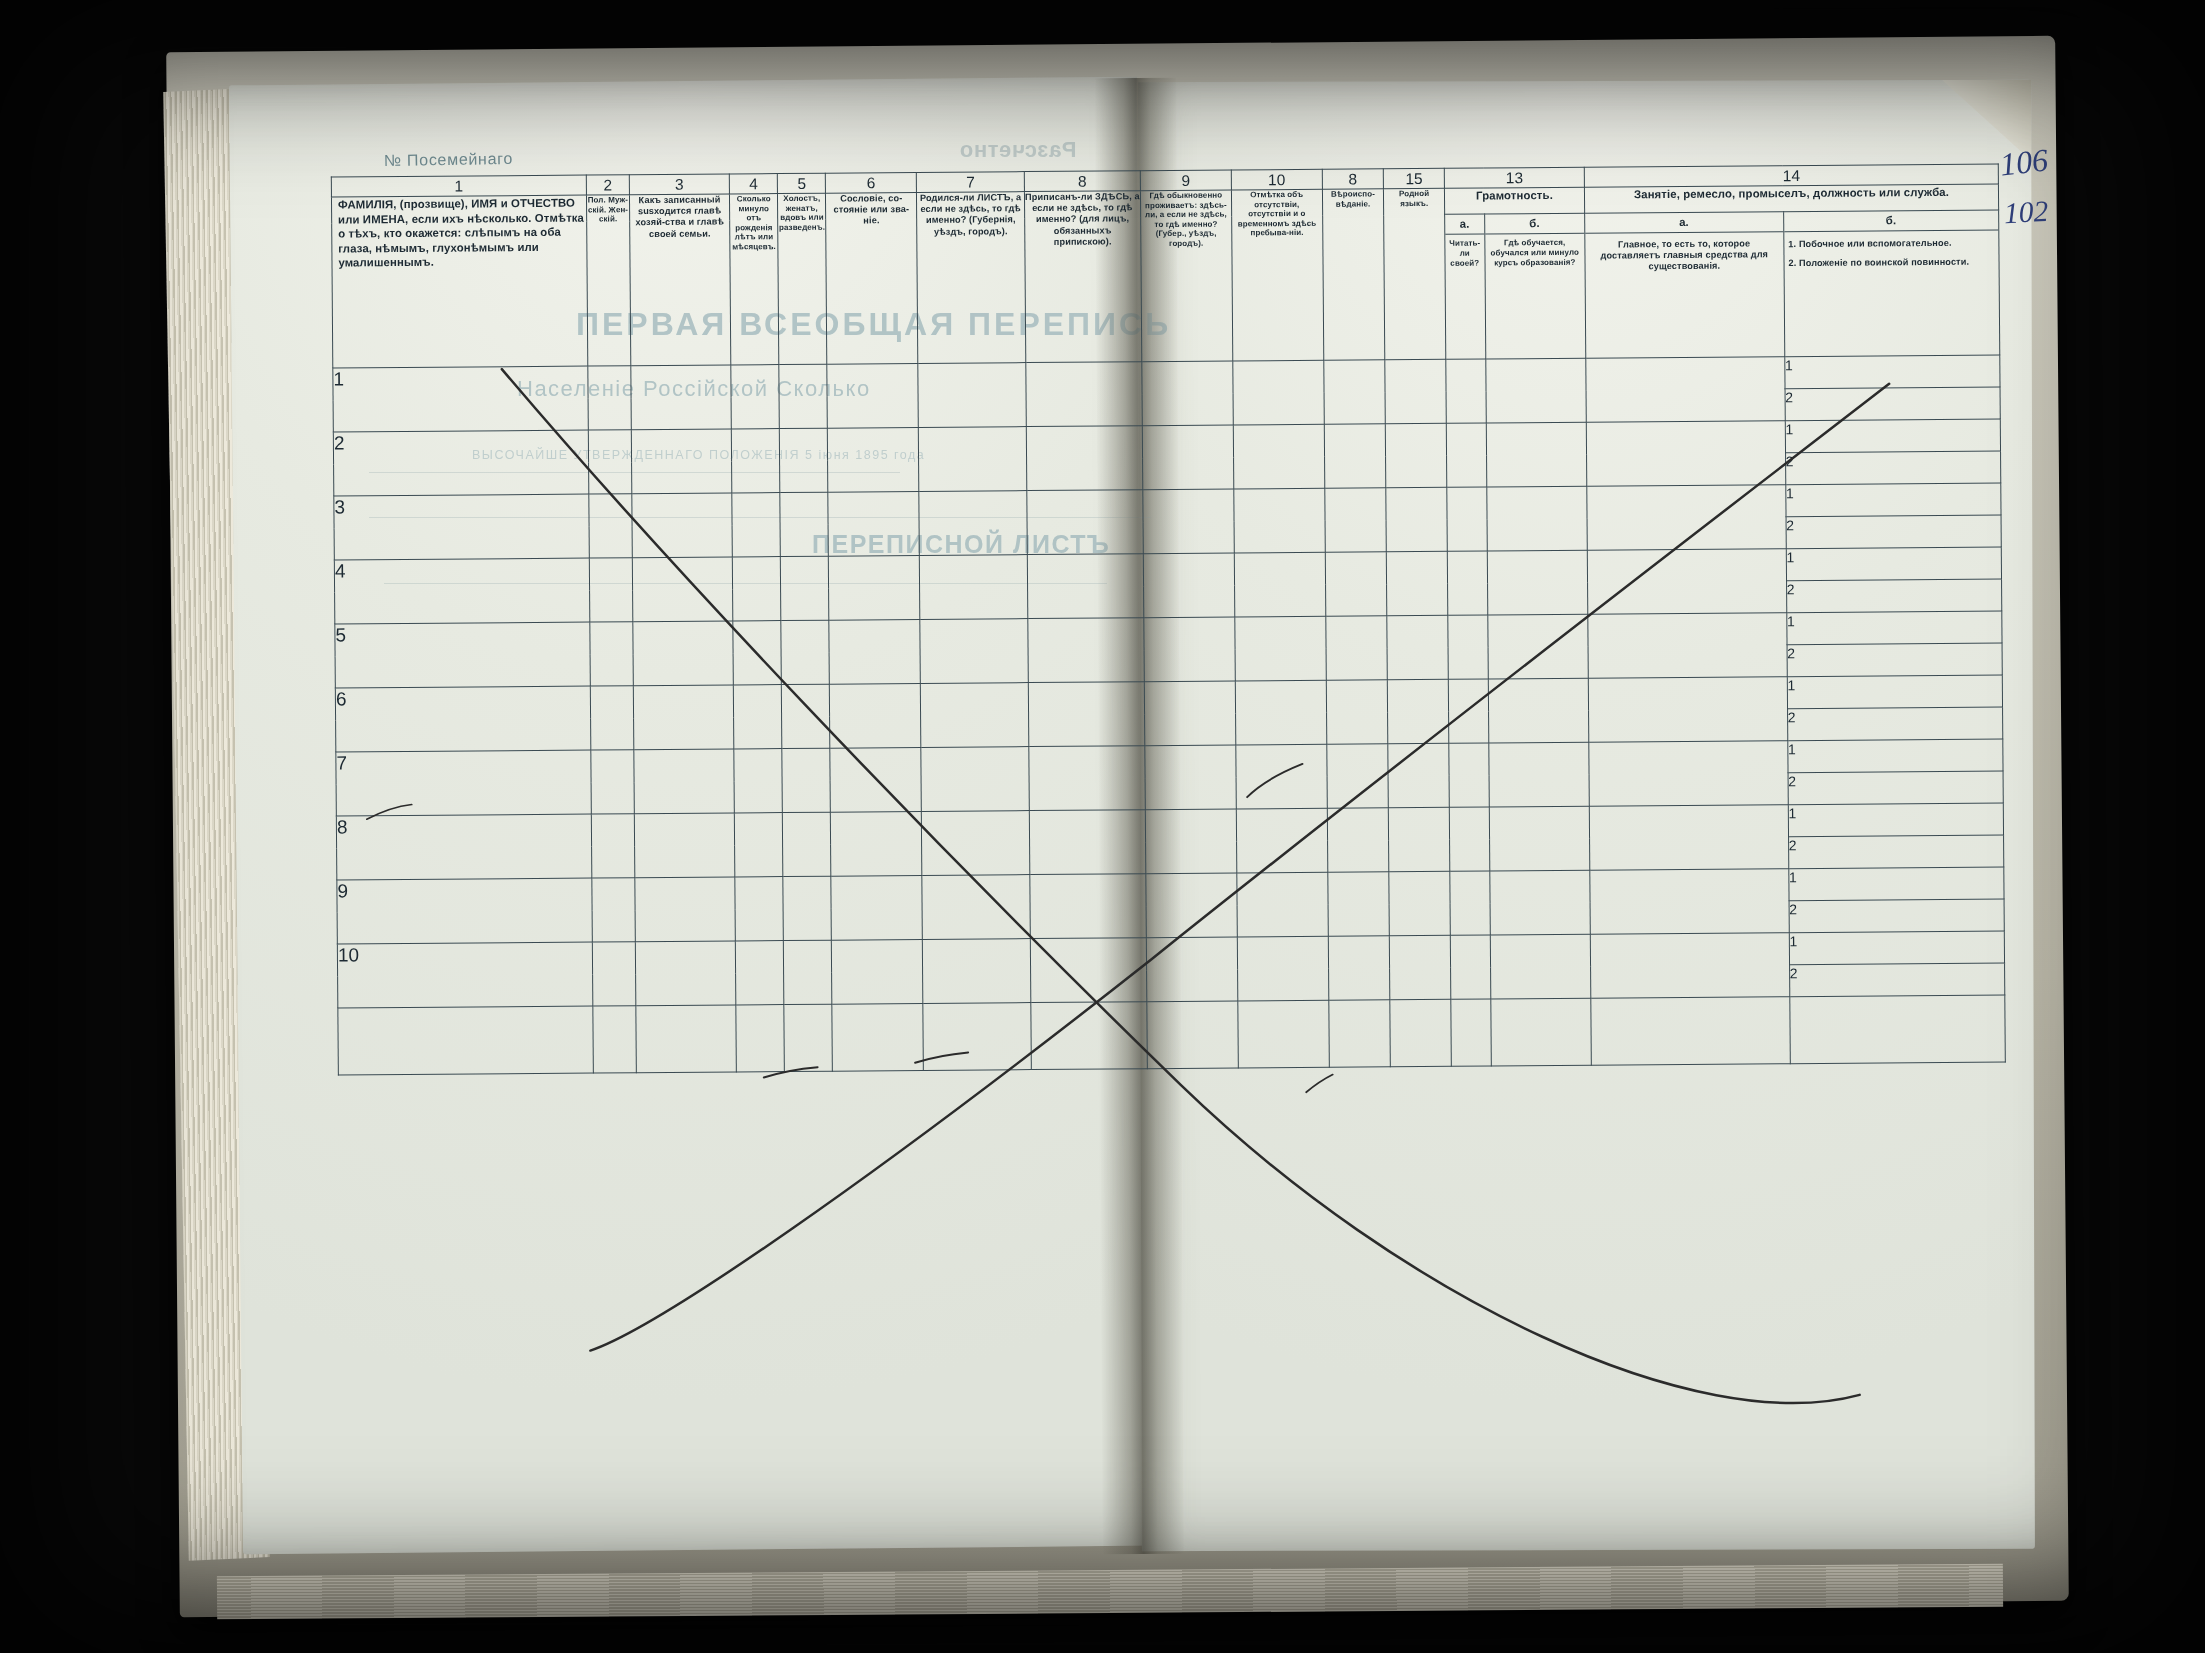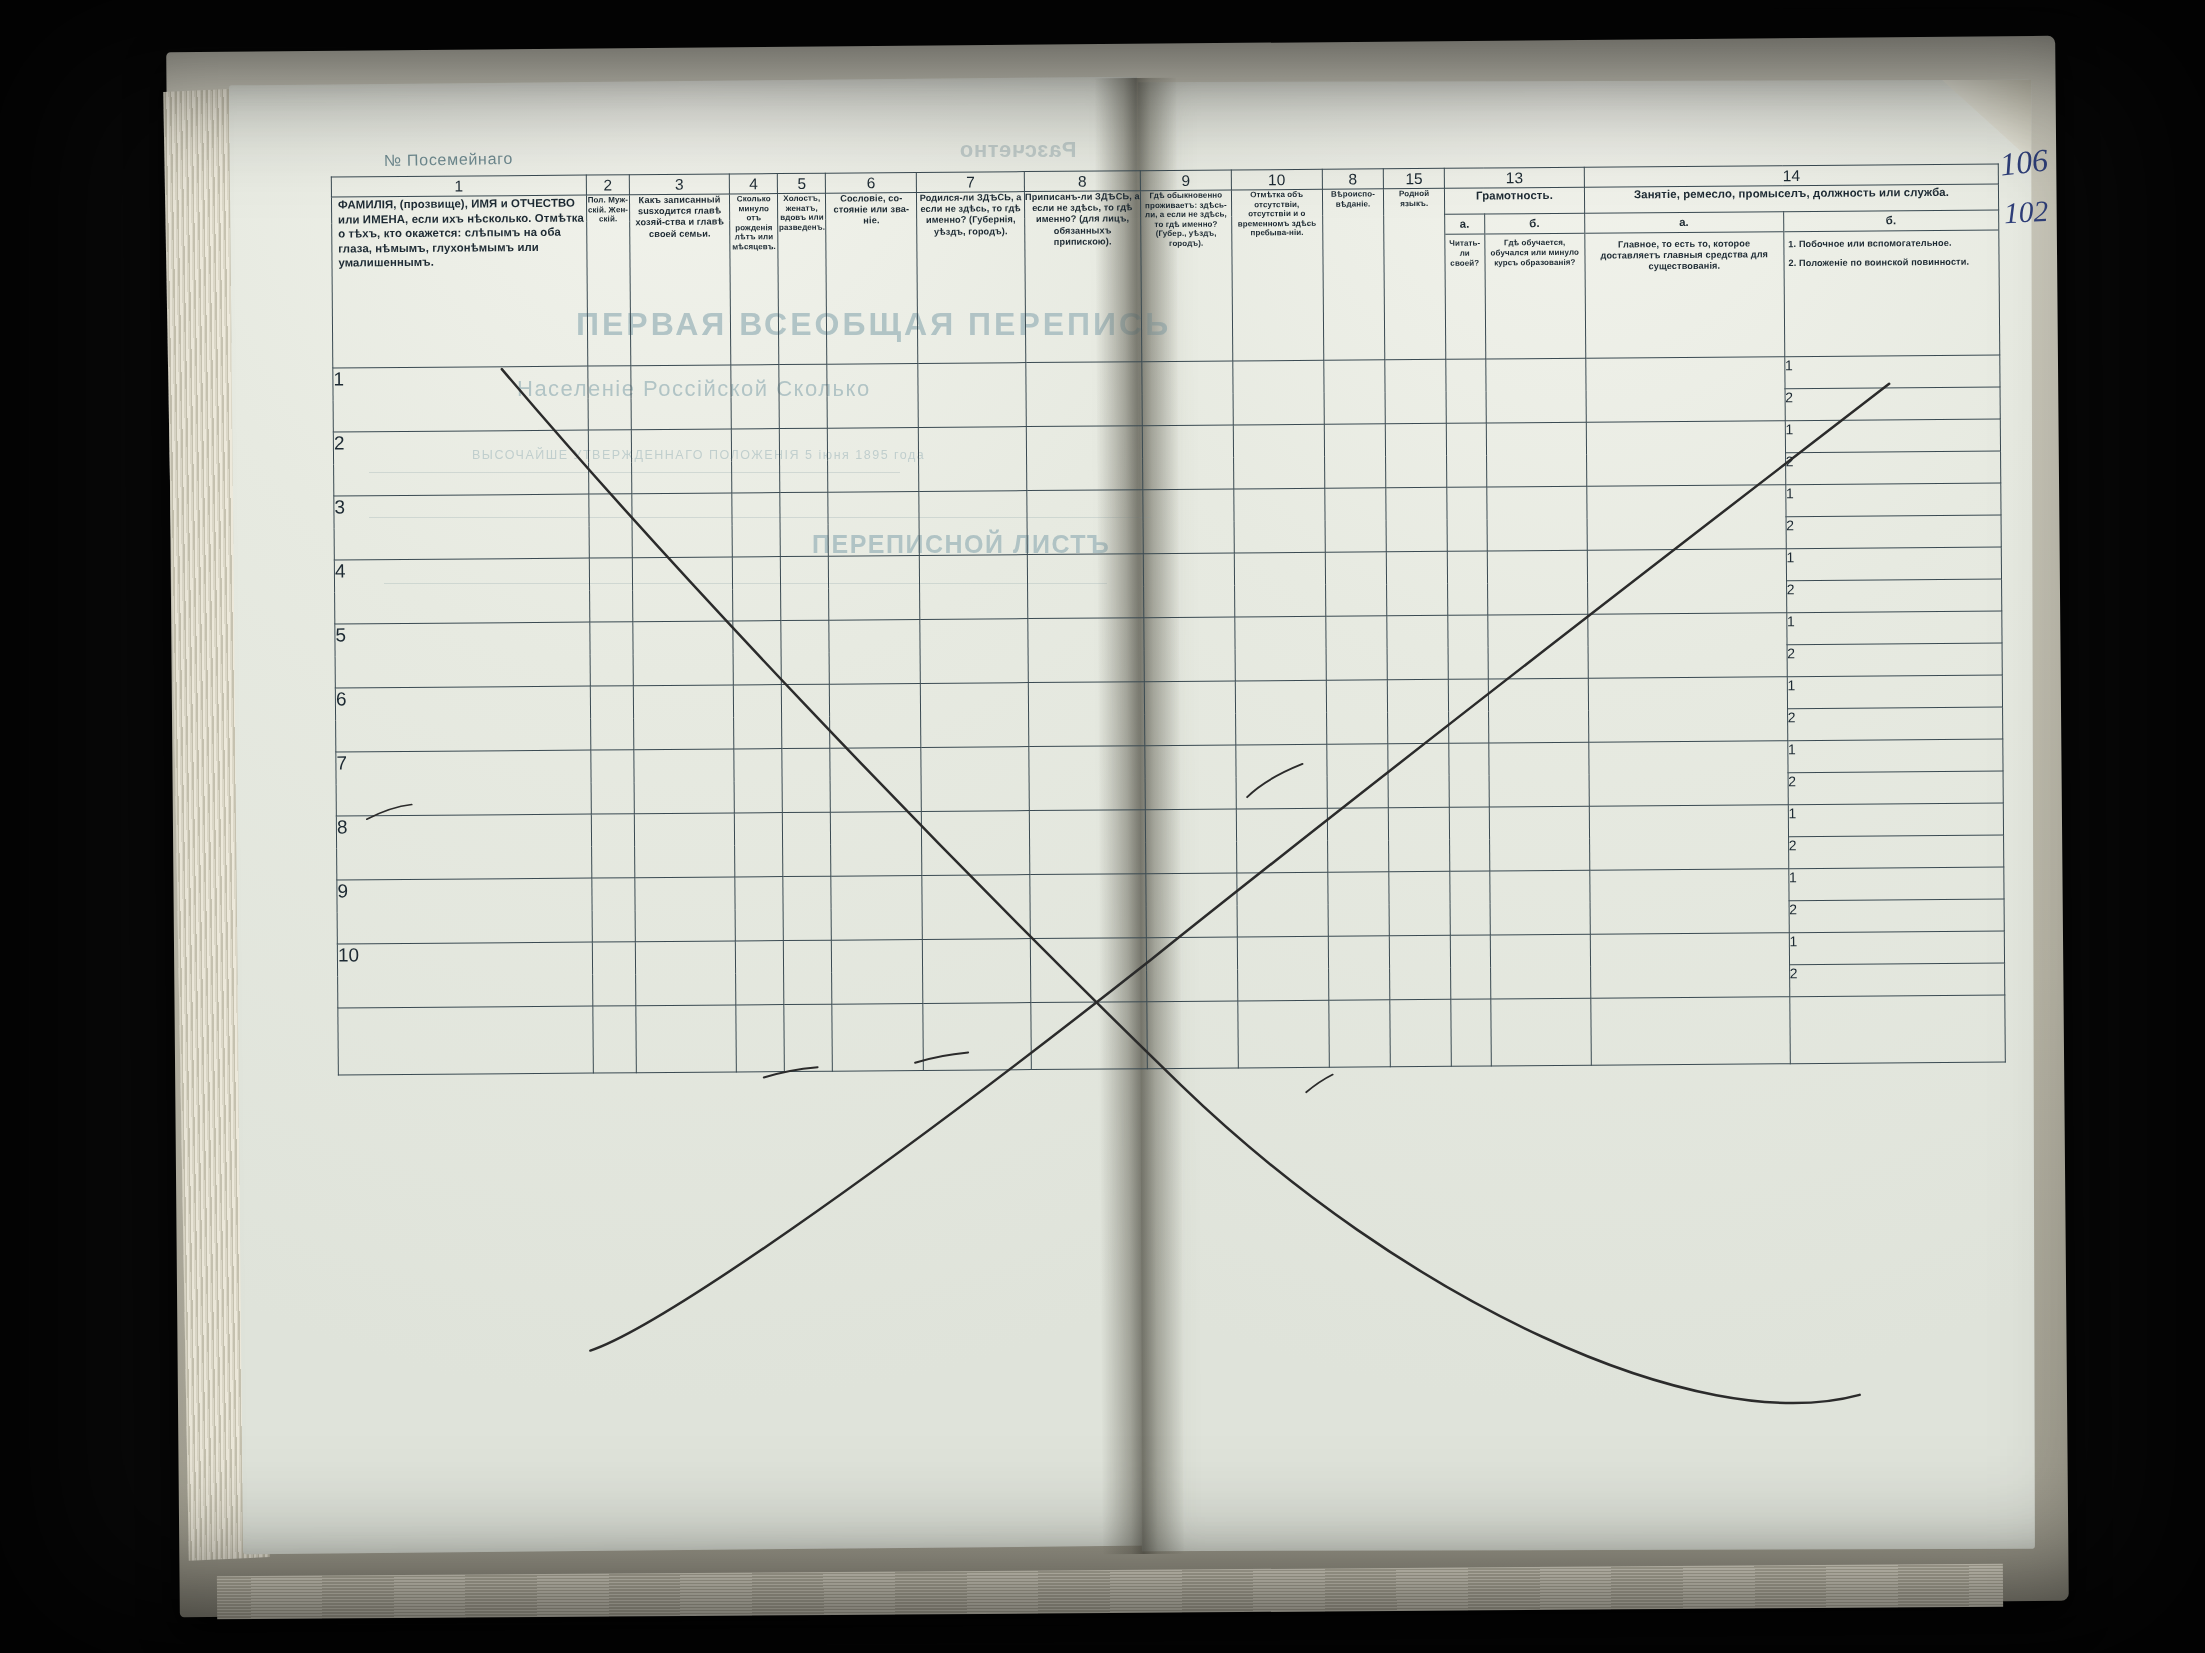--- a/index.html
+++ b/index.html
@@ -324,21 +324,21 @@
       <tr>
         <td class="hd left" rowspan="2" style="height:170px;">ФАМИЛІЯ, (прозвище), ИМЯ и ОТЧЕСТВО или ИМЕНА, если ихъ нѣсколько.
 Отмѣтка о тѣхъ, кто окажется: слѣпымъ на оба глаза, нѣмымъ, глухонѣмымъ или умалишеннымъ.</td>
         <td class="hd tinier" rowspan="2">Пол.
 Муж-скій.
 Жен-скій.</td>
         <td class="hd tiny" rowspan="2">Какъ записанный susходится главѣ хозяй-ства и главѣ своей семьи.</td>
         <td class="hd tinier" rowspan="2">Сколько минуло отъ рожденія лѣтъ или мѣсяцевъ.</td>
         <td class="hd tinier" rowspan="2">Холостъ, женатъ, вдовъ или разведенъ.</td>
         <td class="hd tiny" rowspan="2">Сословіе, со-стояніе или зва-ніе.</td>
-        <td class="hd tiny" rowspan="2">Родился-ли ЗДѢСЬ, а если не здѣсь, то гдѣ именно? (Губернія, уѣздъ, городъ).</td>
+        <td class="hd tiny" rowspan="2">Родился-ли ЛИСТЪ, а если не здѣсь, то гдѣ именно? (Губернія, уѣздъ, городъ).</td>
         <td class="hd tiny" rowspan="2">Приписанъ-ли ЗДѢСЬ, а если не здѣсь, то гдѣ именно? (для лицъ, обязанныхъ припискою).</td>
         <td class="hd tinier" rowspan="2">Гдѣ обыкновенно проживаетъ: здѣсь-ли, а если не здѣсь, то гдѣ именно? (Губер., уѣздъ, городъ).</td>
         <td class="hd tinier" rowspan="2">Отмѣтка объ отсутствіи, отсутствіи и о временномъ здѣсь пребыва-ніи.</td>
         <td class="hd tinier" rowspan="2">Вѣроиспо-вѣданіе.</td>
         <td class="hd tinier" rowspan="2">Родной языкъ.</td>
         <td class="hd" colspan="2" style="height:25px;">Грамотность.</td>
         <td class="hd" colspan="2" style="height:25px;">Занятіе, ремесло, промыселъ, должность или служба.</td>
       </tr>
 
       <tr>

